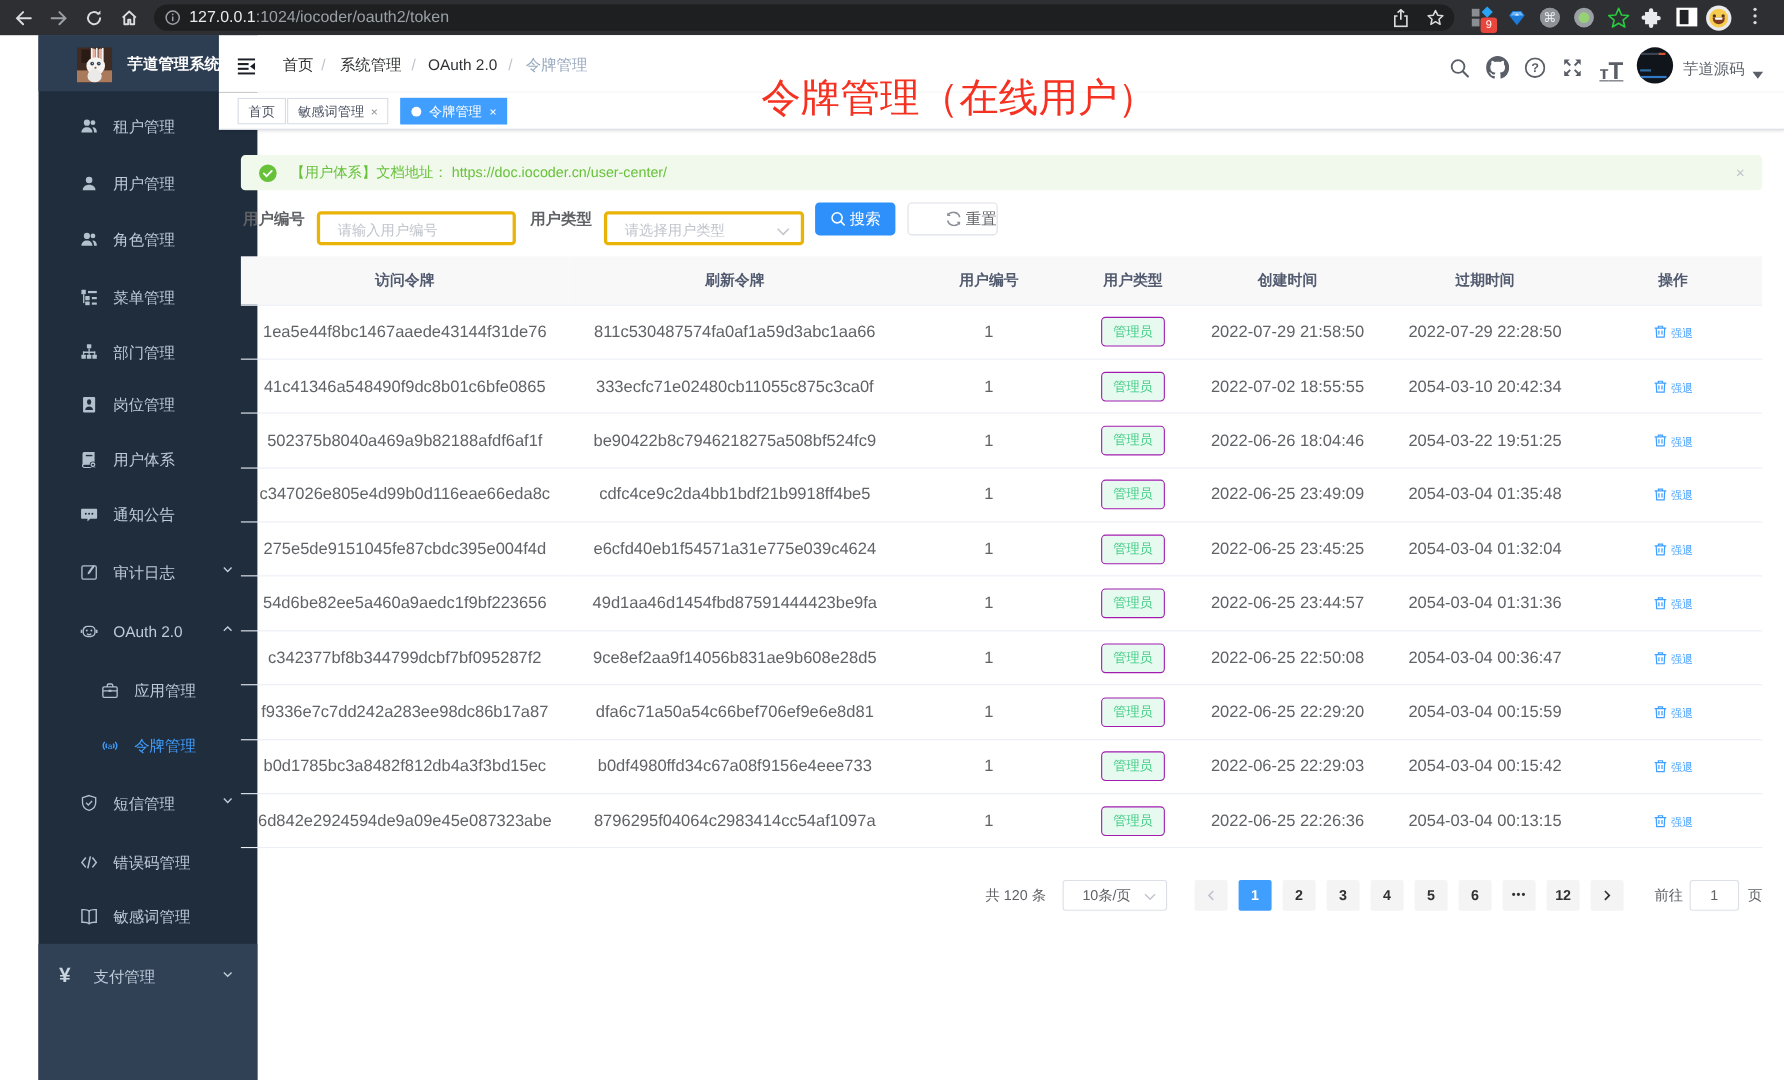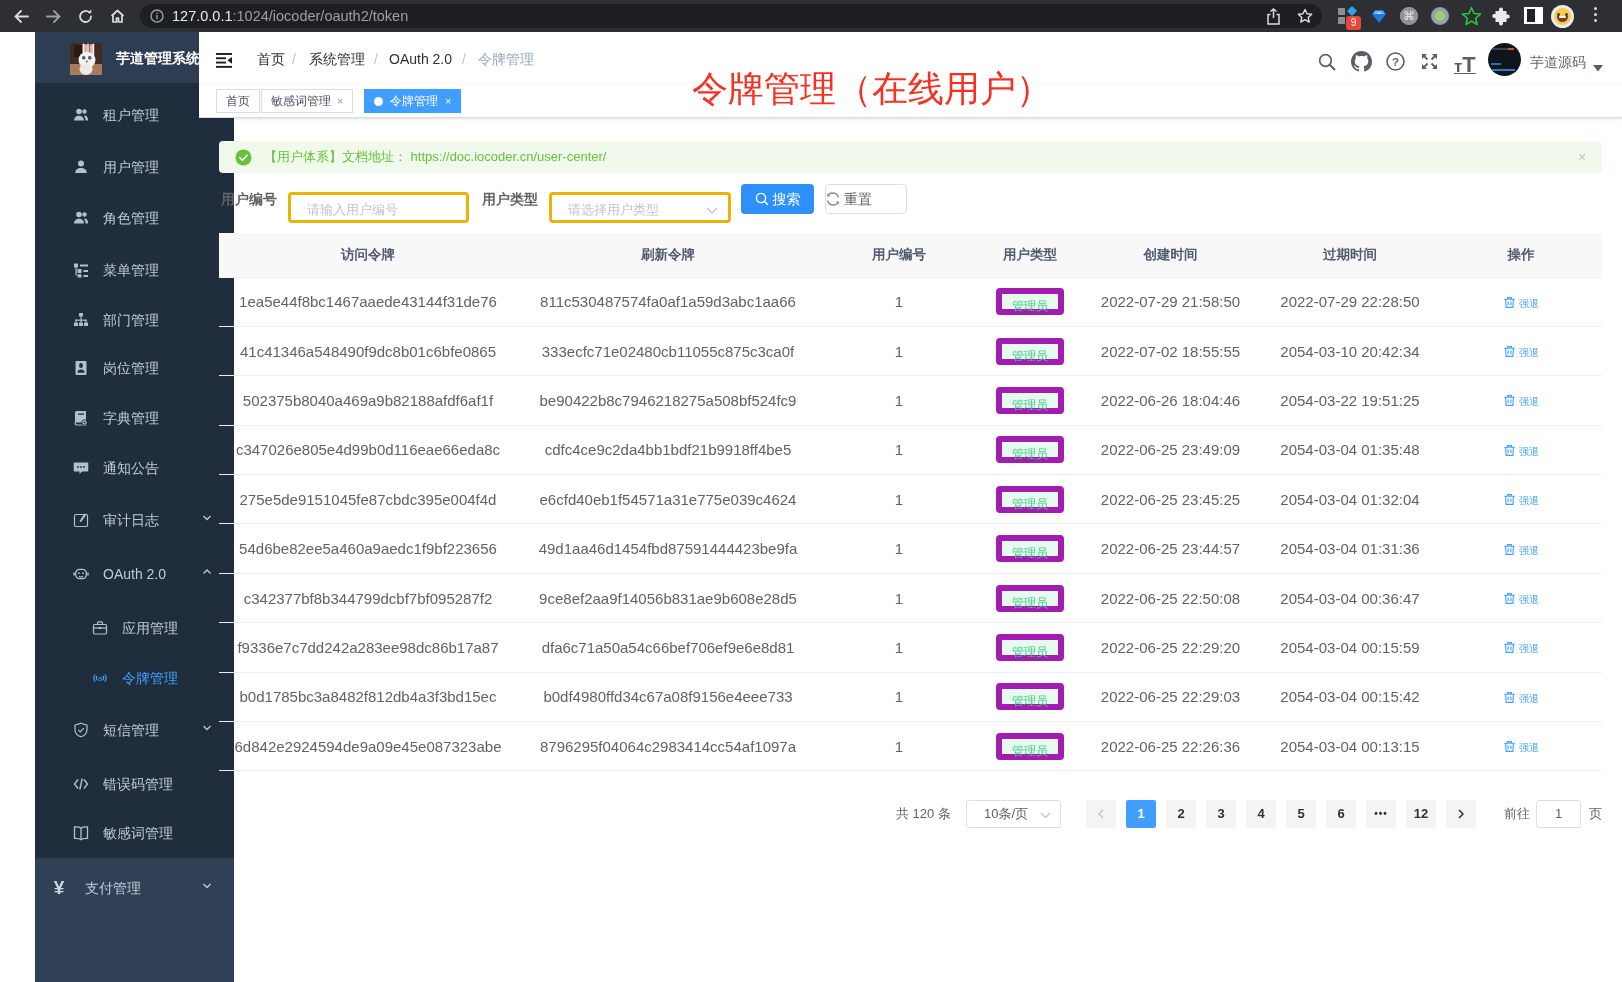--- a/index.html
+++ b/index.html
@@ -30,26 +30,26 @@
 .tag.on { background:#409eff; color:#fff; border-color:#409eff; }
 .bc { position:absolute; top:19px; font-size:14px; color:#303133; }
 .bc.sep { color:#c0c4cc; }
 .bc.last { color:#97a8be; }
 
 #alert { position:absolute; left:219px; top:141px; width:1383px; height:32px; background:#f0f9eb; border-radius:4px; }
 #alert .t { position:absolute; left:45px; top:0; height:32px; line-height:32px; color:#67c23a; font-size:13px; }
 .flabel { position:absolute; top:184px; height:30px; line-height:30px; font-size:14px; font-weight:bold; color:#606266; }
 .finput { position:absolute; top:192px; height:31px; border:3px solid #eab308; border-radius:4px; background:#fff; color:#c0c4cc; font-size:13px; line-height:29px; padding-left:16px; }
 #btnSearch { position:absolute; left:741px; top:184px; width:73px; height:30px; background:#2e90fa; border-radius:4px; color:#fff; font-size:14px; text-align:center; line-height:30px; }
-#btnReset { position:absolute; left:825px; top:184px; width:82px; height:30px; background:#fff; border:1px solid #dcdfe6; border-radius:4px; color:#606266; font-size:14px; text-align:left; line-height:28px; }
+#btnReset { position:absolute; left:825px; top:184px; width:82px; height:30px; background:#fff; border:1px solid #dcdfe6; border-radius:4px; color:#606266; font-size:14px; text-align:right; line-height:28px; }
 
 #tbl { position:absolute; left:219px; top:233px; width:1383px; border-collapse:collapse; table-layout:fixed; font-size:14px; }
 #tbl th { background:#f8f8f9; color:#515a6e; font-weight:bold; font-size:13.5px; height:44px; text-align:center; border-bottom:1px solid #ebeef5; }
 #tbl td { height:49.4px; text-align:center; color:#606266; font-size:15px; border-bottom:1px solid #ebeef5; }
-.gtag { display:inline-block; height:27px; line-height:25px; padding:0 10px; background:#e7faf0; border:6px solid #a21caf; border-radius:4px; color:#42cd87; font-size:12px; }
+.gtag { display:inline-block; height:27px; line-height:25px; padding:0 10px; background:#e7faf0; border:1px solid #a21caf; border-radius:4px; color:#42cd87; font-size:12px; }
 .kick { color:#409eff; font-size:10px; }
 
 .pg { position:absolute; top:800px; height:28px; line-height:28px; font-size:13px; color:#606266; }
 .pbtn { position:absolute; top:800px; width:30px; height:28px; line-height:28px; background:#f4f4f5; color:#303133; text-align:center; border-radius:2px; font-size:13px; font-weight:bold; }
 .pbtn.on { background:#409eff; color:#fff; }
 
 #anno { position:absolute; left:692px; top:65px; font-size:36px; color:#f53222; white-space:nowrap; font-weight:500;}
 svg { display:block; }
 </style>
 </head>
@@ -199,21 +199,21 @@
   </div>
   <div class="mi" style="top:361px;">
     <svg class="ic" viewBox="0 0 16 16" fill="#b3c0cd">
         <path d="M2 2.5A1.5 1.5 0 0 1 3.5 1H13v11H3.8A1.8 1.8 0 0 0 2 13.2z"></path>
         <path d="M2 13.2A1.8 1.8 0 0 0 3.8 15H13v-3H3.8A1.8 1.8 0 0 0 2 13.2z" fill="none" stroke="#b3c0cd" stroke-width="1.1"></path>
         <rect x="5" y="3.5" width="6" height="1.3" fill="#1f2d3d"></rect>
         <circle cx="11.5" cy="12.5" r="3" fill="#1f2d3d"></circle>
         <circle cx="11.5" cy="12.5" r="2.2" fill="#b3c0cd"></circle>
         <rect x="10.5" y="11.8" width="2" height="1.4" fill="#1f2d3d"></rect>
       </svg>
-    <div class="tx">字典管理</div>
+    <div class="tx">用户体系</div>
   </div>
   <div class="mi" style="top:411px;">
     <svg class="ic" viewBox="0 0 16 16" fill="#b3c0cd">
         <path d="M1.5 2.5h13a.8.8 0 0 1 .8.8v7.4a.8.8 0 0 1-.8.8H9l-2.5 2.6v-2.6h-5a.8.8 0 0 1-.8-.8V3.3a.8.8 0 0 1 .8-.8z"></path>
         <circle cx="5" cy="7" r="0.9" fill="#1f2d3d"></circle>
         <circle cx="8" cy="7" r="0.9" fill="#1f2d3d"></circle>
         <circle cx="11" cy="7" r="0.9" fill="#1f2d3d"></circle>
       </svg>
     <div class="tx">通知公告</div>
   </div>

